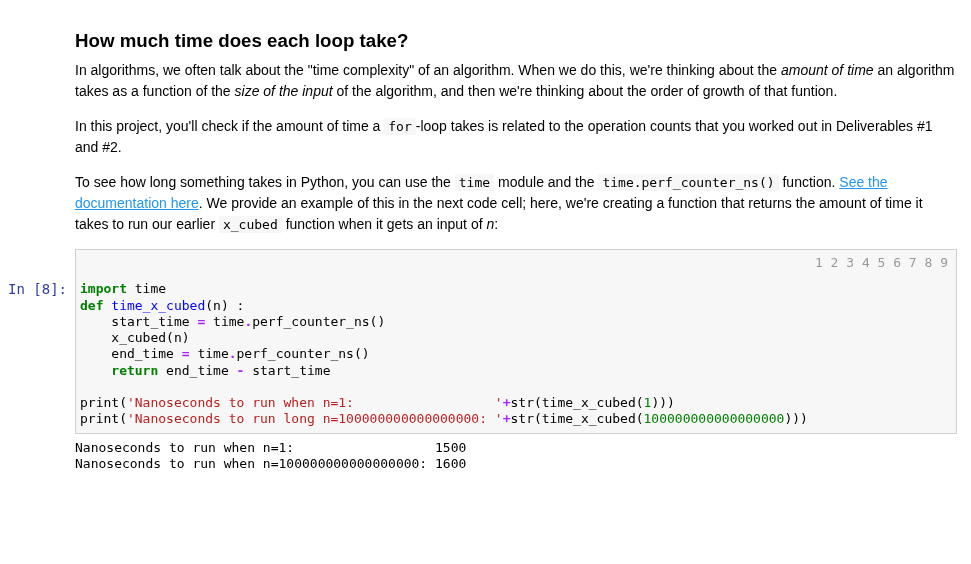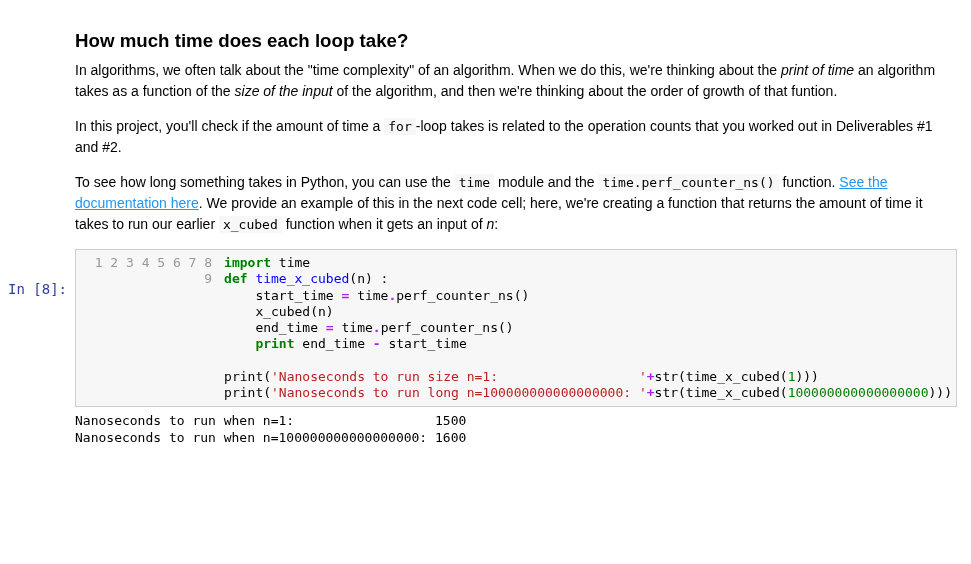--- a/index.html
+++ b/index.html
@@ -55,20 +55,21 @@
     color: #2196F3;
     text-decoration: underline;
   }
   .code-area {
     display: flex;
     border: 1px solid #cfcfcf;
     background: #f7f7f7;
     font-family: monospace;
     font-size: 13px;
     line-height: 1.25;
+    flex-direction: column;
   }
   .gutter {
     padding: 5px 8px 5px 6px;
     text-align: right;
     color: #999;
     user-select: none;
     background: #f7f7f7;
   }
   .code-lines {
     padding: 5px 4px;
@@ -90,21 +91,21 @@
 </head>
 <body>
 
 <div class="notebook">
 
   <div class="cell">
     <div class="prompt empty">.</div>
     <div class="inner">
       <h3>How much time does each loop take?</h3>
       <p>
-        <span>In algorithms, we often talk about the "time complexity" of an algorithm. When we do this, we're thinking about the </span><em>print of time</em><span> an algorithm takes as a function of the </span><em>size of the input</em><span> of the algorithm, and then we're thinking about the order of growth of that funtion.</span>
+        <span>In algorithms, we often talk about the "time complexity" of an algorithm. When we do this, we're thinking about the </span><em>amount of time</em><span> an algorithm takes as a function of the </span><em>size of the input</em><span> of the algorithm, and then we're thinking about the order of growth of that funtion.</span>
       </p>
       <p>
         <span>In this project, you'll check if the amount of time a </span><code class="inline">for</code><span>-loop takes is related to the operation counts that you worked out in Deliverables #1 and #2.</span>
       </p>
       <p>
         <span>To see how long something takes in Python, you can use the </span><code class="inline">time</code><span> module and the </span><code class="inline">time.perf_counter_ns()</code><span> function. </span><a href="#">See the documentation here</a><span>. We provide an example of this in the next code cell; here, we're creating a function that returns the amount of time it takes to run our earlier </span><code class="inline">x_cubed</code><span> function when it gets an input of </span><em>n</em><span>:</span>
       </p>
     </div>
   </div>
 
@@ -119,23 +120,23 @@
 <span>5</span>
 <span>6</span>
 <span>7</span>
 <span>8</span>
 <span>9</span></div>
         <div class="code-lines"><span class="kw">import</span><span> time</span>
 <span class="kw">def</span><span class="fn"> time_x_cubed</span><span>(n) :</span>
 <span>    start_time </span><span class="op">=</span><span> time</span><span class="op">.</span><span>perf_counter_ns()</span>
 <span>    x_cubed(n)</span>
 <span>    end_time </span><span class="op">=</span><span> time</span><span class="op">.</span><span>perf_counter_ns()</span>
-<span class="kw">    print</span><span> end_time </span><span class="op">-</span><span> start_time</span>
+<span class="kw">    return</span><span> end_time </span><span class="op">-</span><span> start_time</span>
 
-<span>print(</span><span class="str">'Nanoseconds to run size n=1:                  '</span><span class="op">+</span><span>str(time_x_cubed(</span><span class="num">1</span><span>)))</span>
+<span>print(</span><span class="str">'Nanoseconds to run when n=1:                  '</span><span class="op">+</span><span>str(time_x_cubed(</span><span class="num">1</span><span>)))</span>
 <span>print(</span><span class="str">'Nanoseconds to run long n=100000000000000000: '</span><span class="op">+</span><span>str(time_x_cubed(</span><span class="num">100000000000000000</span><span>)))</span></div>
       </div>
     </div>
   </div>
 
   <div class="cell">
     <div class="prompt empty">.</div>
     <div class="inner">
       <div class="output"><span>Nanoseconds to run when n=1:                  1500</span>
 <span>Nanoseconds to run when n=100000000000000000: 1600</span></div>

